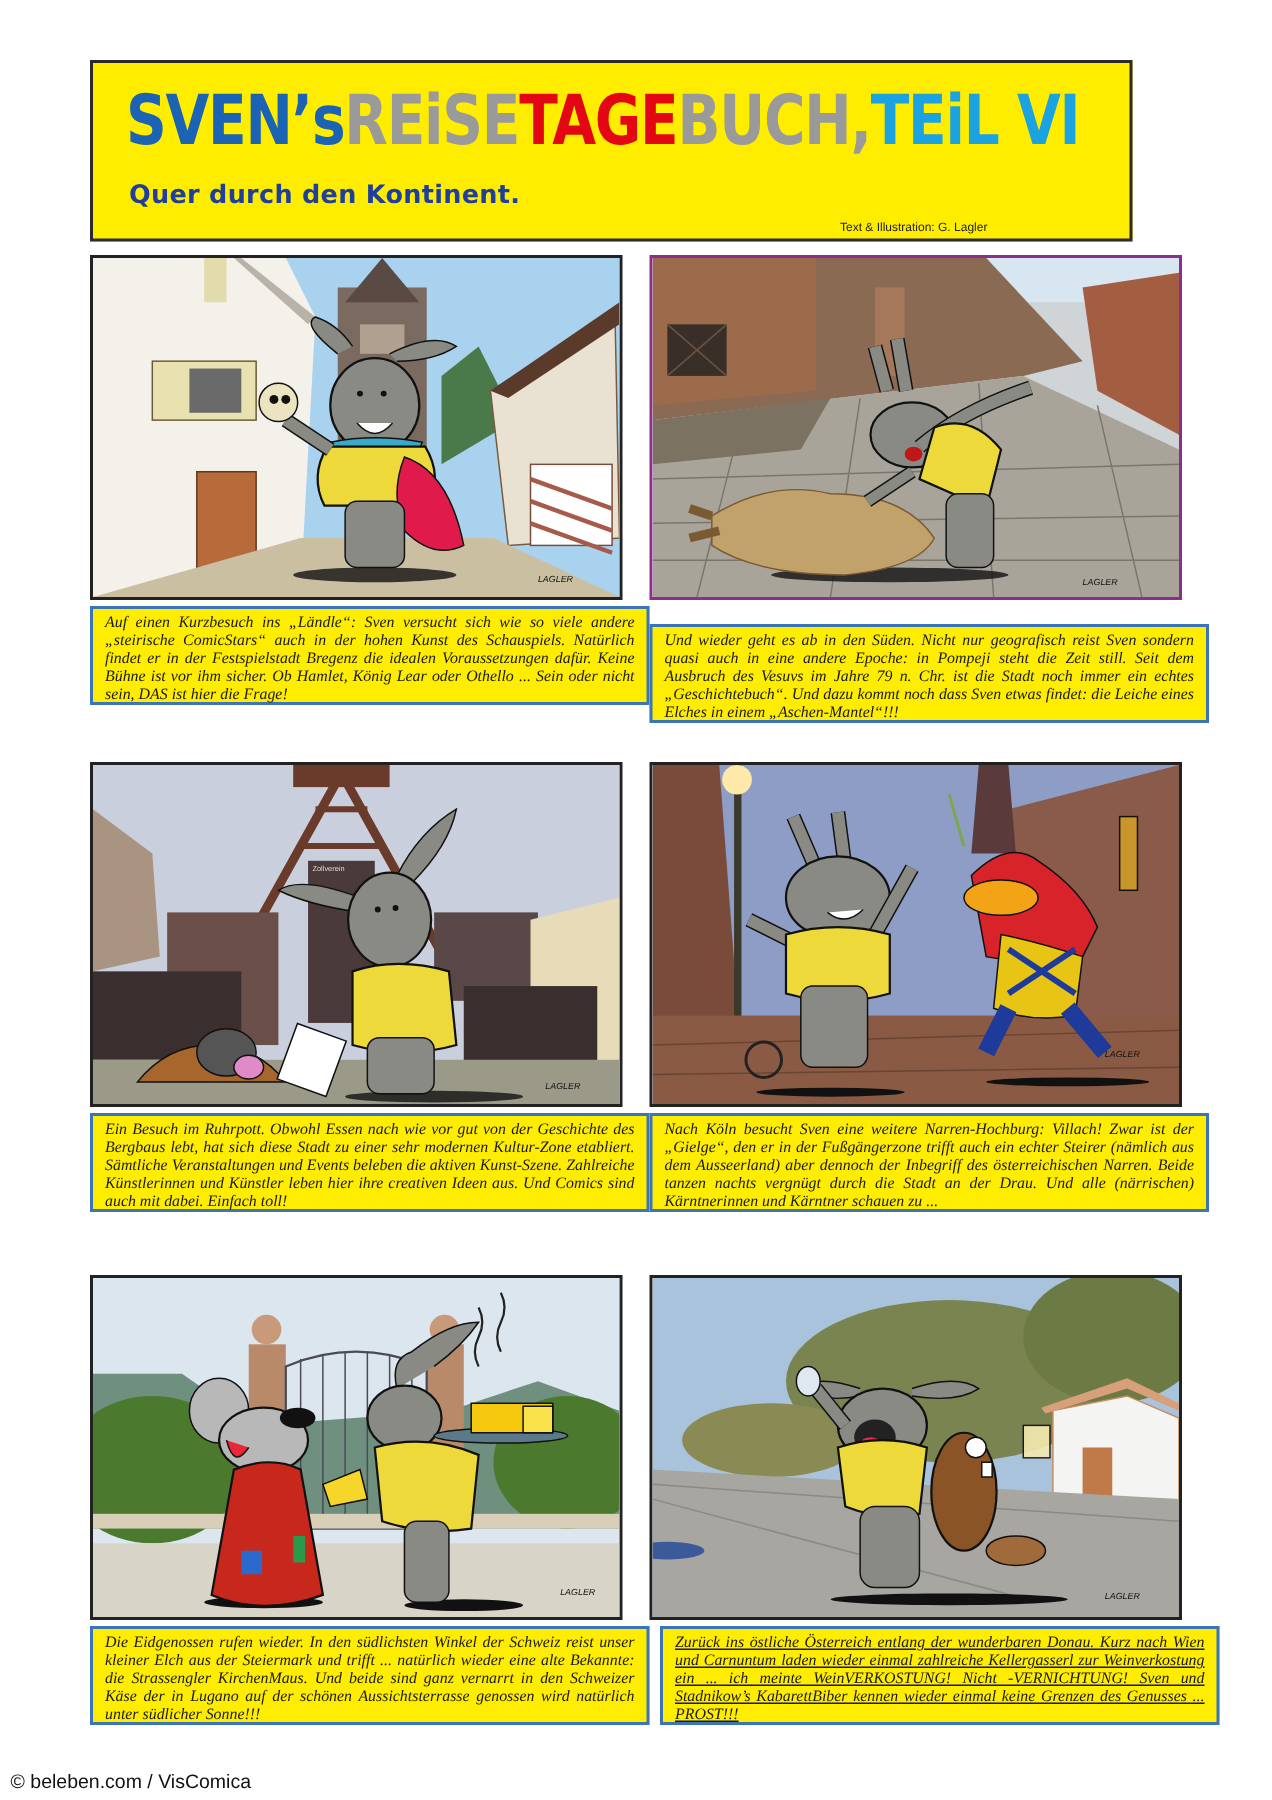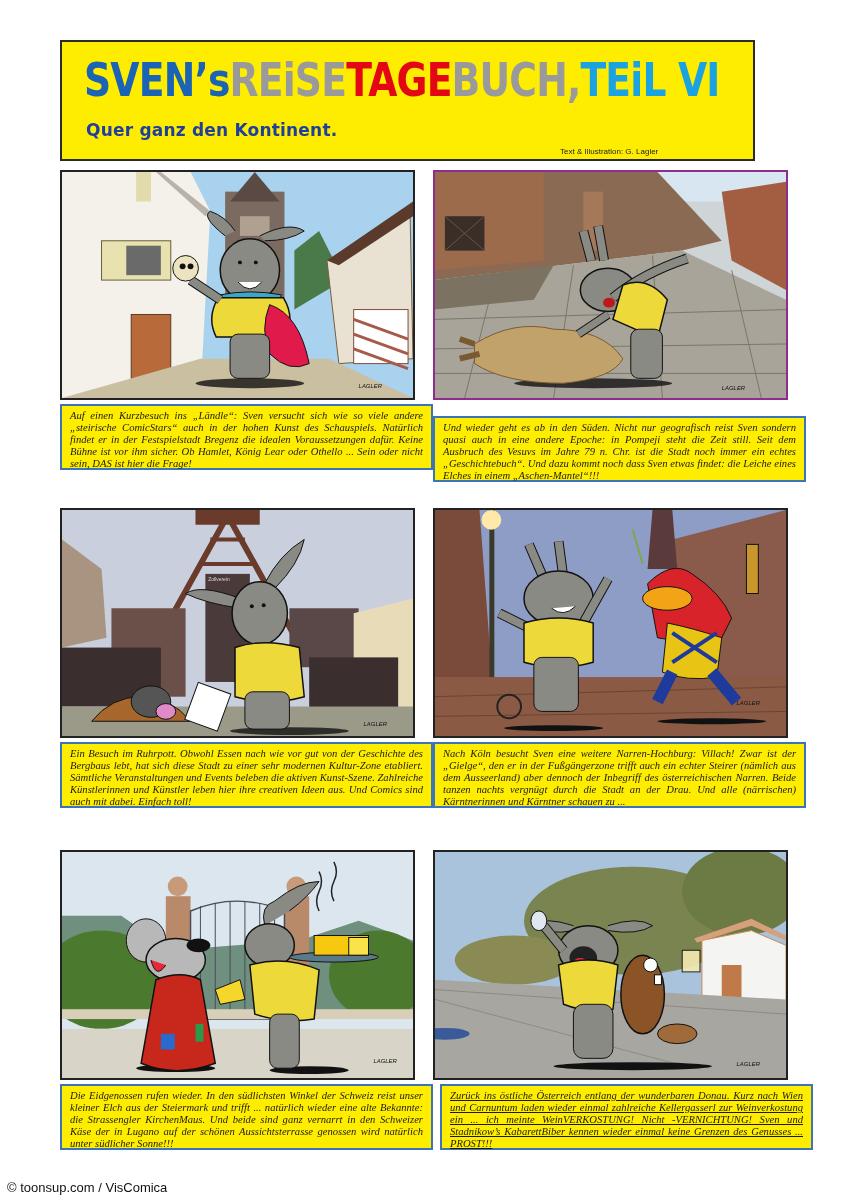--- a/index.html
+++ b/index.html
@@ -48,21 +48,21 @@
     font-family: "Liberation Sans", sans-serif; font-size: 13px; color: #111;
   }
 </style>
 </head>
 <body>
 
 <div class="header">
   <div class="title">
     <span style="color:#1a63b5">SVEN’s </span><span style="color:#9a9a9a">REiSE</span><span style="color:#e30613">TAGE</span><span style="color:#9a9a9a">BUCH, </span><span style="color:#1aa3e0">TEiL VI</span>
   </div>
-  <div class="subtitle">Quer ganz den Kontinent.</div>
+  <div class="subtitle">Quer durch den Kontinent.</div>
   <div class="credit">Text &amp; Illustration: G. Lagler</div>
 </div>
 
 <div class="panel" style="left:60px; top:170px;">
   <svg viewBox="0 0 355 230" preserveAspectRatio="none">
     <rect width="355" height="230" fill="#a9d2ef"></rect>
     <polygon points="0,0 130,0 150,40 140,225 0,230" fill="#f4f1ea"></polygon>
     <polygon points="100,0 150,40 145,45 95,0" fill="#b8b2a8"></polygon>
     <rect x="40" y="70" width="70" height="40" fill="#e8e2b0" stroke="#6a5a3a"></rect>
     <rect x="65" y="75" width="35" height="30" fill="#6a6a6a"></rect>
@@ -254,13 +254,13 @@
     <ellipse cx="210" cy="145" rx="22" ry="40" fill="#8a5426" stroke="#111" stroke-width="1.5"></ellipse>
     <circle cx="218" cy="115" r="7" fill="#fff" stroke="#111"></circle>
     <rect x="222" y="125" width="7" height="10" fill="#fff" stroke="#111"></rect>
     <ellipse cx="245" cy="185" rx="20" ry="10" fill="#a06a3a" stroke="#111"></ellipse>
     <rect x="250" y="100" width="18" height="22" fill="#f4eab0" stroke="#111" opacity="0.9"></rect>
     <text x="305" y="218" font-size="6" font-style="italic" font-family="Liberation Sans, sans-serif" fill="#111">LAGLER</text>
   </svg>
 </div>
 <div class="caption" style="left:440px; top:1084px;text-decoration:underline;">Zurück ins östliche Österreich entlang der wunderbaren Donau. Kurz nach Wien und Carnuntum laden wieder einmal zahlreiche Kellergasserl zur Weinverkostung ein ... ich meinte WeinVERKOSTUNG! Nicht -VERNICHTUNG! Sven und Stadnikow’s KabarettBiber kennen wieder einmal keine Grenzen des Genusses ... PROST!!!</div>
 
-<div class="copyright">© toonsup.com / VisComica</div>
+<div class="copyright">© beleben.com / VisComica</div>
 
 </body></html>

